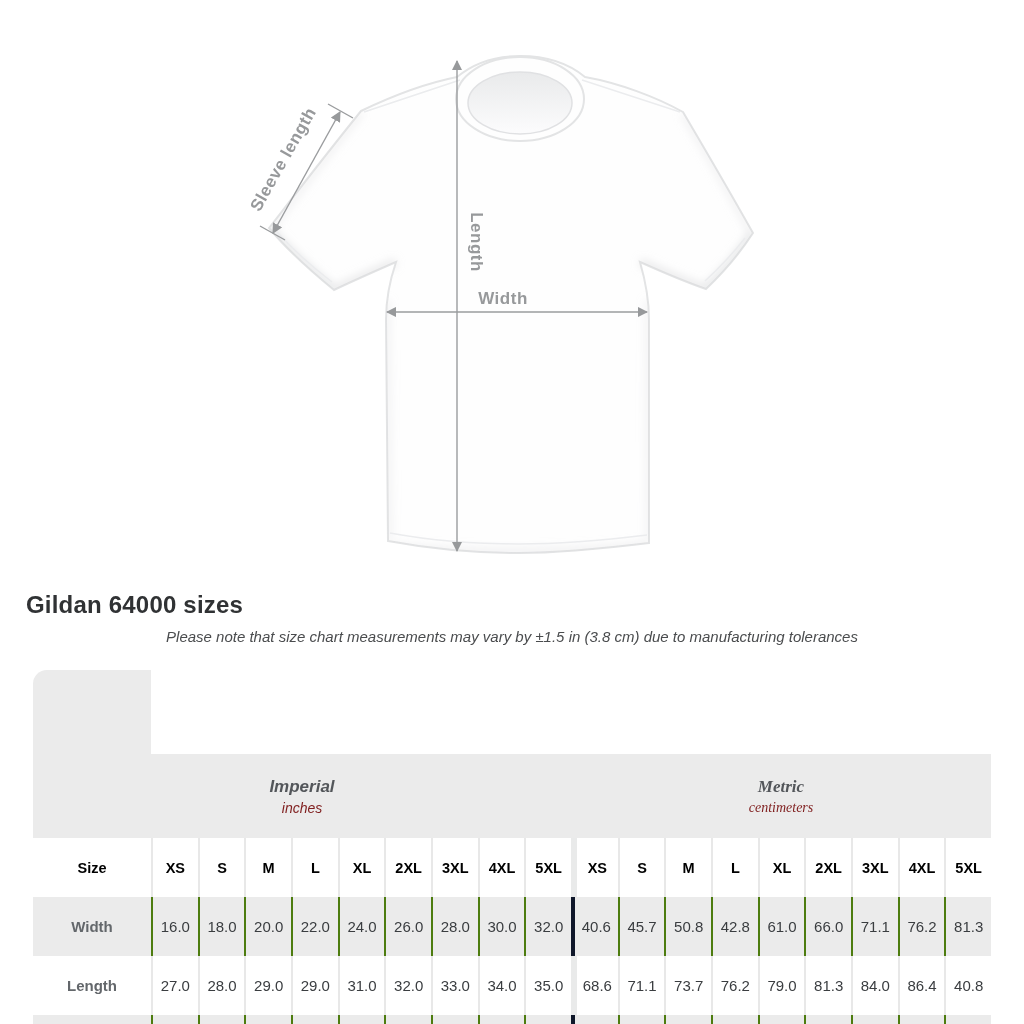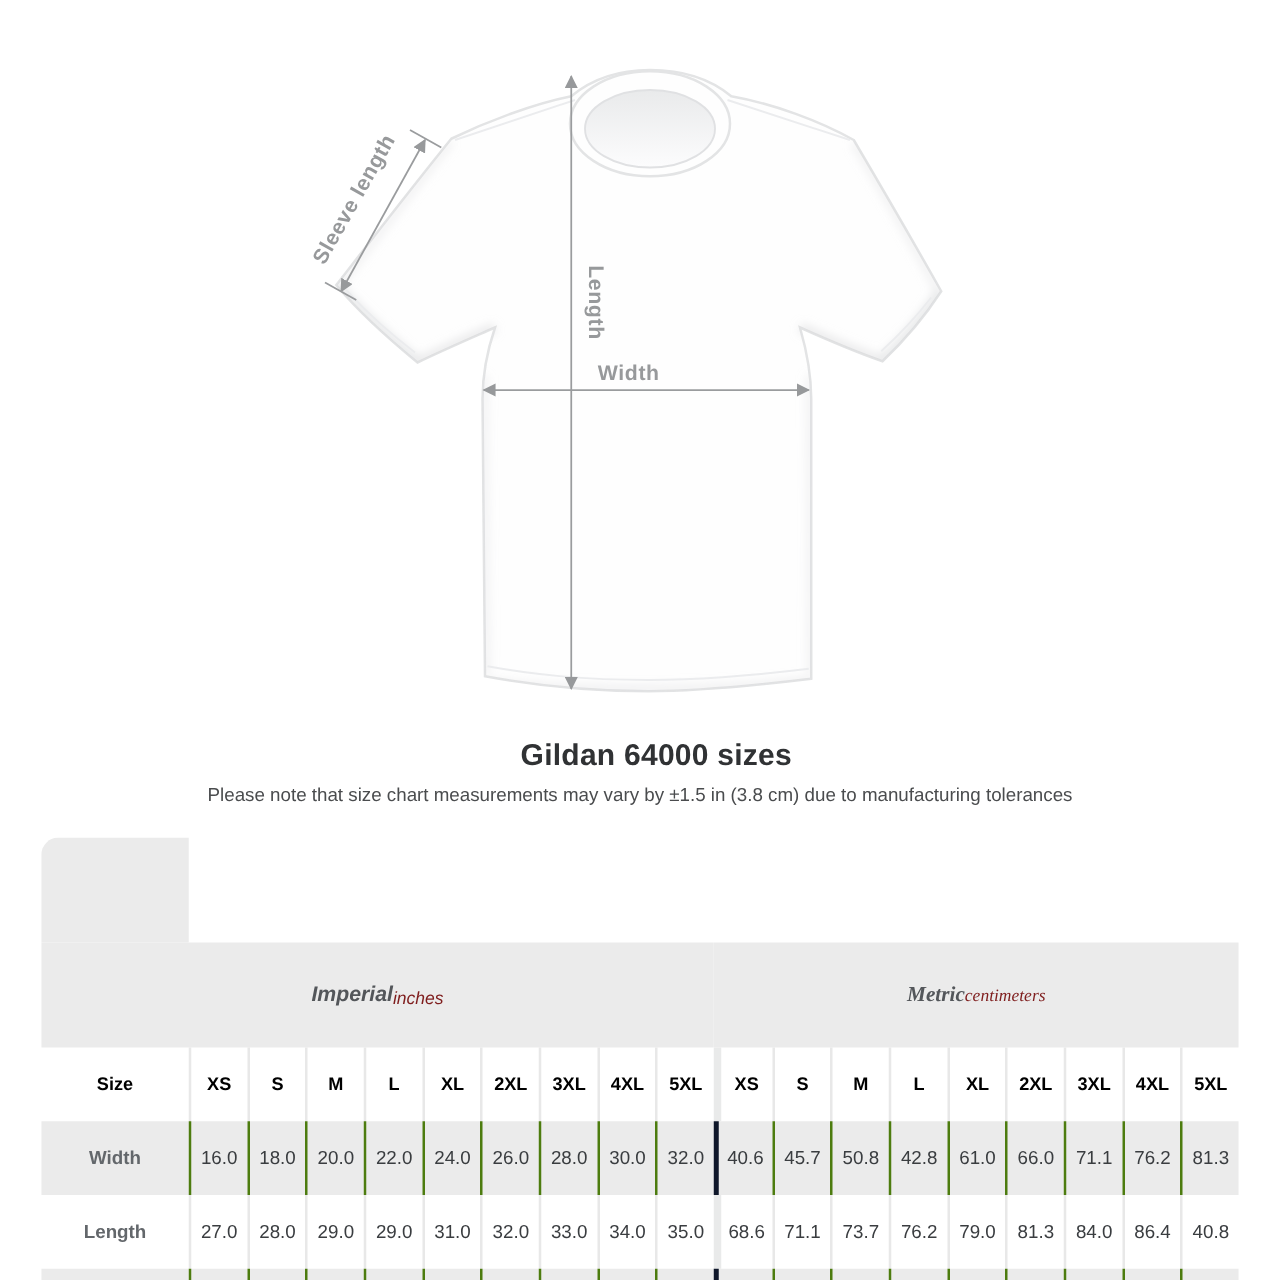--- a/index.html
+++ b/index.html
@@ -2,28 +2,28 @@
 <html><head>
 <meta charset="utf-8">
 <style>
   * { margin:0; padding:0; box-sizing:border-box; }
   html,body { width:1024px; height:1024px; background:#ffffff; overflow:hidden;
               font-family:"Liberation Sans", sans-serif; }
 
   .figure-wrap { position:relative; width:1024px; height:585px; }
   .figure-wrap svg { display:block; }
 
-  .title { text-align:center; font-size:24px; font-weight:bold; color:#303234; margin-top:6px; letter-spacing:.2px;margin-left:26px; }
-  .subtitle { text-align:center; font-size:15px; color:#4a4c4e; margin-top:9px; }
+  .title { text-align:left; font-size:24px; font-weight:bold; color:#303234; margin-top:6px; letter-spacing:.2px;margin-left:26px; }
+  .subtitle { text-align:center; font-size:15px; font-style:italic; color:#4a4c4e; margin-top:9px; }
 
   .tbl { width:958px; margin:25px auto 0 auto; display:grid;
          grid-template-columns:118px repeat(18, 1fr);
          border-radius:14px; overflow:hidden; background:#ffffff; }
 
-  .band { background:#ebebeb; height:84px; display:flex; 
+  .band { background:#ebebeb; height:84px; display:flex; flex-direction:column;
           align-items:center; justify-content:center; }
   .band-imperial { grid-column:2 / span 9; }
   .band-metric   { grid-column:11 / span 9;font-family:Liberation Serif, serif; }
   .gt { font-size:17px; font-weight:bold; font-style:italic; color:#53565a; }
   .gs { font-size:14px; font-style:italic; color:#7f1d1d; margin-top:3px; }
 
   .c   { height:59px; display:flex; align-items:center; justify-content:center;
          font-size:15px; white-space:nowrap; }
   .hd  { font-weight:bold; color:#000000; font-size:14.5px; }
   .lbl { font-weight:bold; color:#63676b; }

